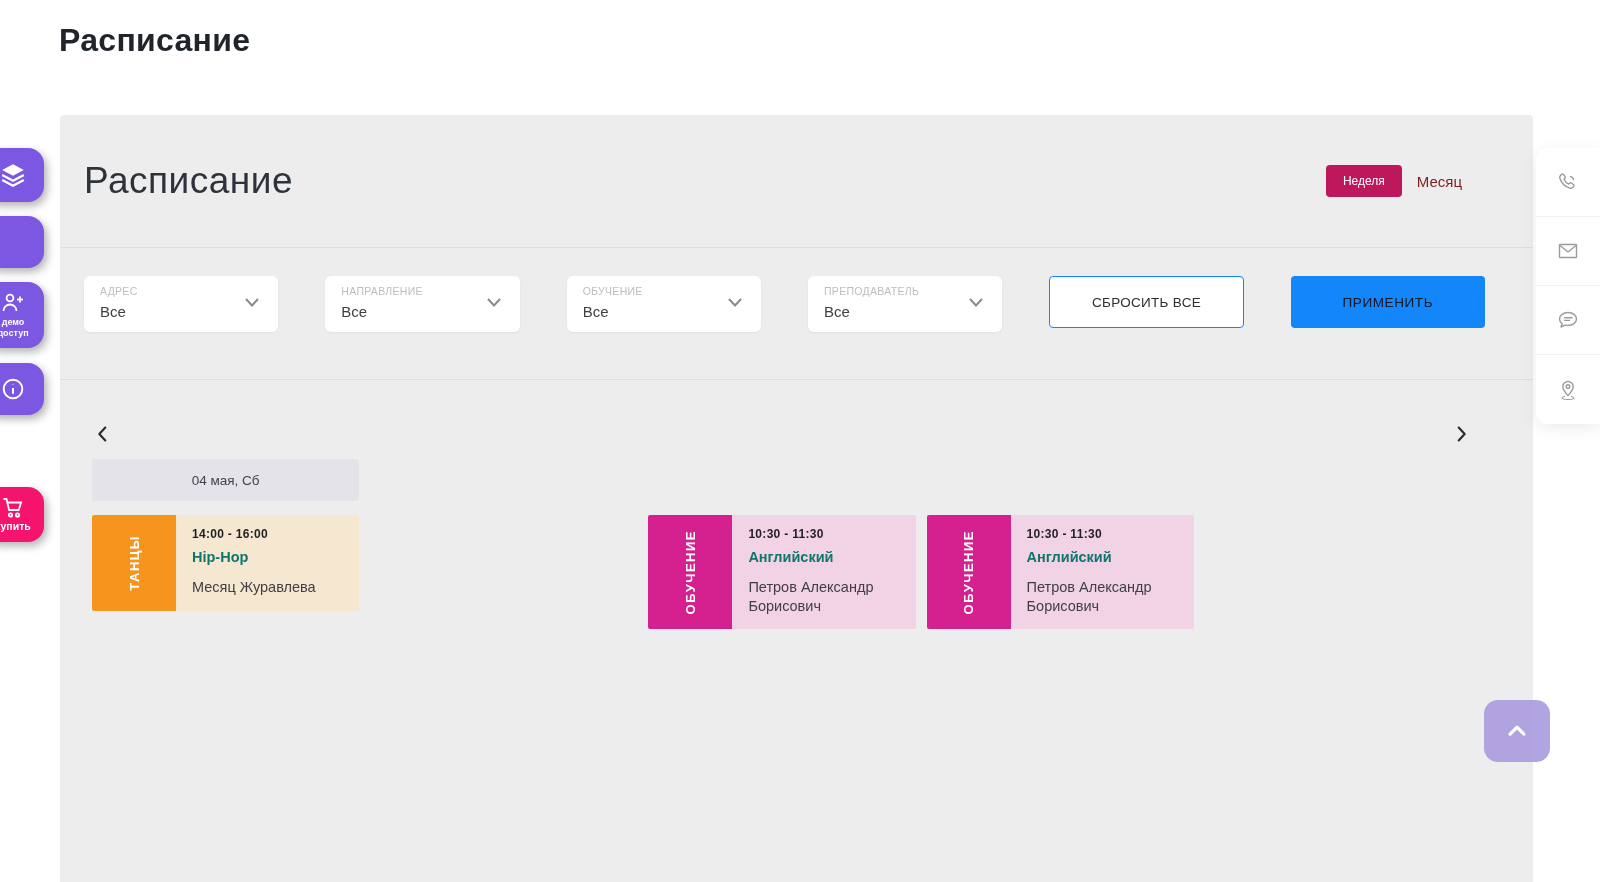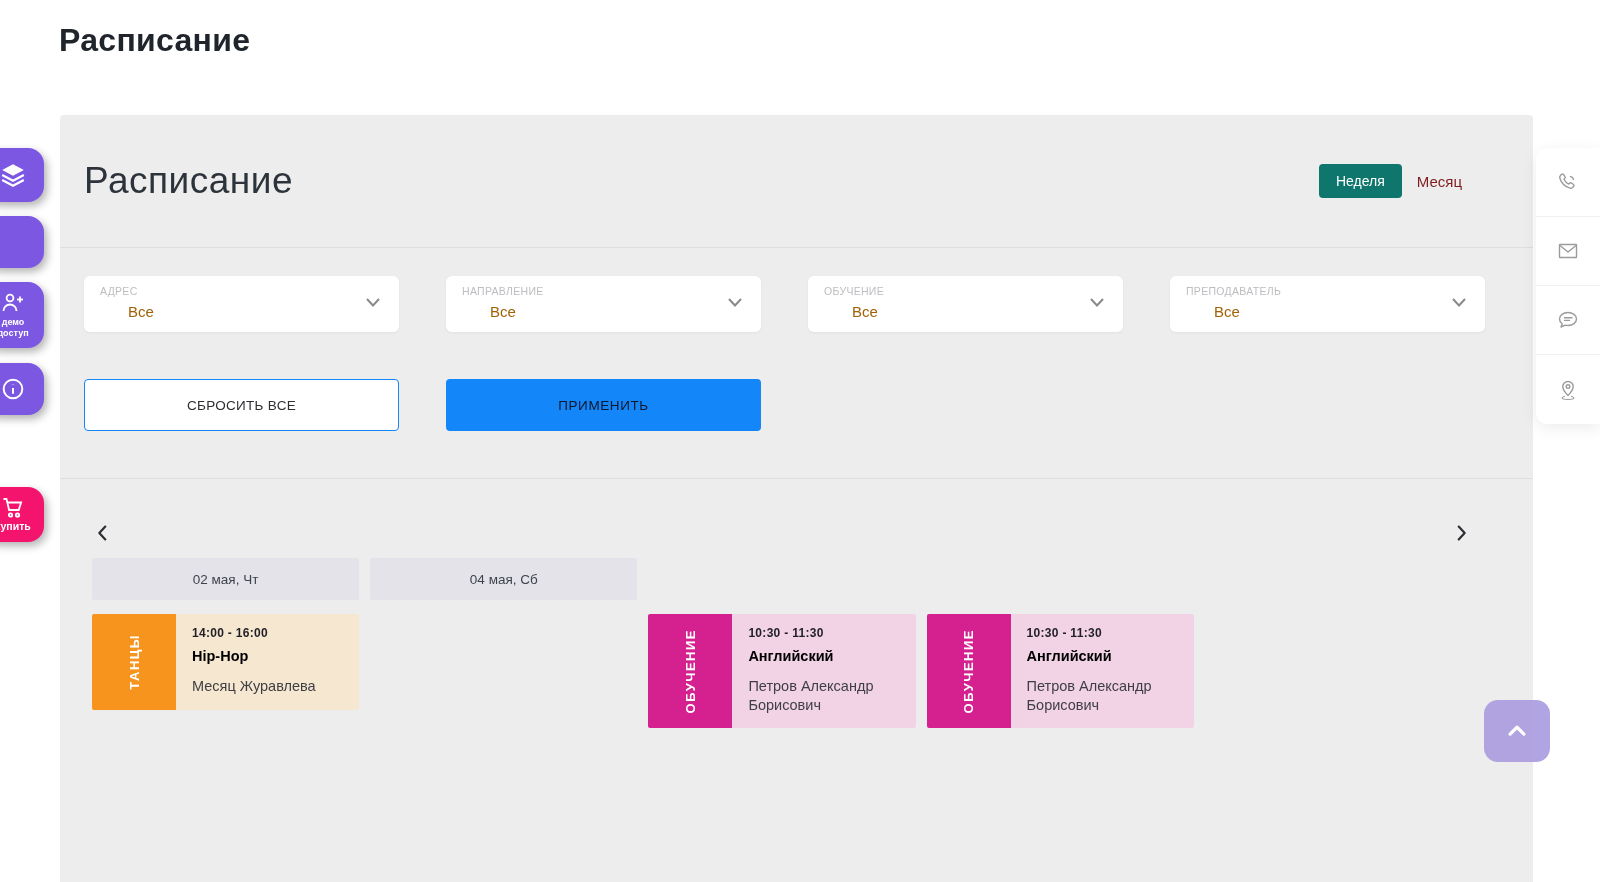--- a/index.html
+++ b/index.html
@@ -22,34 +22,34 @@
     position: absolute; left: 60px; top: 115px; width: 1473px; height: 767px;
     background: #ededee; border-radius: 4px 4px 0 0;
   }
   .card-header {
     height: 133px; display: flex; align-items: center; justify-content: space-between;
     padding: 0 71px 0 24px; border-bottom: 1px solid #dedee0;
   }
   .card-title { font-size: 37px; font-weight: 300; color: #2d333b; letter-spacing: .5px; }
   .view-toggle { display: flex; align-items: center; gap: 15px; }
   .btn-week {
-    background: #0f766e; color: #fff; border: none; border-radius: 4px;
-    padding: 9px 17px; font-size: 14px; font-family: inherit; cursor: pointer;
+    background: #be185d; color: #fff; border: none; border-radius: 4px;
+    padding: 9px 17px; font-size: 12px; font-family: inherit; cursor: pointer;
   }
   .btn-month { background: none; border: none; color: #7f1d1d; font-size: 15px; font-family: inherit; cursor: pointer; }
 
   
   .filters { padding: 28px 48px 47px 24px; border-bottom: 1px solid #dedee0; }
-  .filters-grid { display: grid; grid-template-columns: repeat(4, 1fr); column-gap: 40px; row-gap: 22px; gap: 47px; }
+  .filters-grid { display: grid; grid-template-columns: repeat(6, 1fr); column-gap: 40px; row-gap: 22px; gap: 47px; }
   .select {
     position: relative; background: #fff; border-radius: 6px; height: 56px;
     padding: 9px 44px 9px 16px; box-shadow: 0 1px 3px rgba(0,0,0,.05); cursor: pointer;
   }
   .select .lbl { font-size: 10.5px; color: #bdbdc1; letter-spacing: .3px; }
-  .select .val { font-size: 15px; color: #a16207; margin-top: 6px; margin-left: 28px; }
+  .select .val { font-size: 15px; color: #404040; margin-top: 6px; }
   .select .chev { position: absolute; right: 16px; top: 50%; transform: translateY(-50%); color: #8a8a8e; }
 
   .period {
     grid-column: 1 / 3; background: #fff; border-radius: 6px; height: 52px;
     display: flex; align-items: center; gap: 13px; padding: 0 16px; color: #9b9b9b;
   }
   .period input {
     flex: 1; border: none; outline: none; background: transparent;
     font-size: 13.5px; letter-spacing: .4px; color: #55585e; font-family: inherit;
   }
@@ -80,21 +80,21 @@
   .ev-col1 { grid-column: 1; }
   .ev-col3 { grid-column: 3; }
   .ev-col4 { grid-column: 4; }
   .event-label { width: 84px; display: flex; align-items: center; justify-content: center; }
   .event-label span {
     writing-mode: vertical-rl; transform: rotate(180deg);
     color: #fff; font-size: 13px; font-weight: bold; letter-spacing: 1.5px;
   }
   .event-body { flex: 1; padding: 12px 28px 14px 16px; }
   .event-time { font-size: 12px; font-weight: bold; color: #1f1f24; letter-spacing: .3px; }
-  .event-title { font-size: 14.5px; font-weight: bold; color: #000000; margin-top: 8px; }
+  .event-title { font-size: 14.5px; font-weight: bold; color: #0f766e; margin-top: 8px; }
   .event-teacher { font-size: 14.5px; color: #3e3e44; margin-top: 13px; line-height: 1.28; }
 
   
   .rail-btn {
     position: absolute; left: -18px; width: 62px; border: none; cursor: pointer;
     border-radius: 16px; background: #7c57e2; color: #fff;
     display: flex; flex-direction: column; align-items: center; justify-content: center;
     box-shadow: 3px 4px 8px rgba(0,0,0,.3); font-family: inherit;
   }
   .rail-btn .icon { display: flex; align-items: center; justify-content: center; }
@@ -262,21 +262,20 @@
       <button class="nav-btn">
         <span style="display:flex">
           <svg width="22" height="22" viewBox="0 0 24 24" fill="none" stroke="currentColor" stroke-width="2.4" stroke-linecap="round" stroke-linejoin="round">
               <polyline points="9.5,5 16,12 9.5,19"></polyline>
             </svg>
         </span>
       </button>
     </div>
 
     <div class="days-grid">
-      <div class="day-head">02 мая, Чт</div>
       <div class="day-head">04 мая, Сб</div>
     </div>
 
     <div class="events-grid">
 
       <div class="event ev-col1">
         <div class="event-label" style="background: rgb(247, 148, 30);">
           <span>ТАНЦЫ</span>
         </div>
         <div class="event-body" style="background: rgb(246, 231, 209);">

